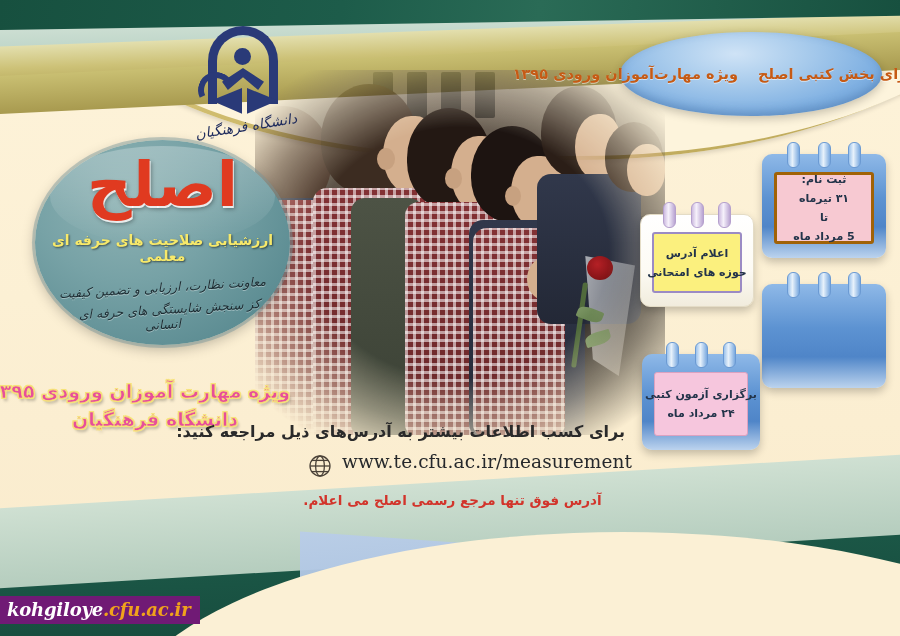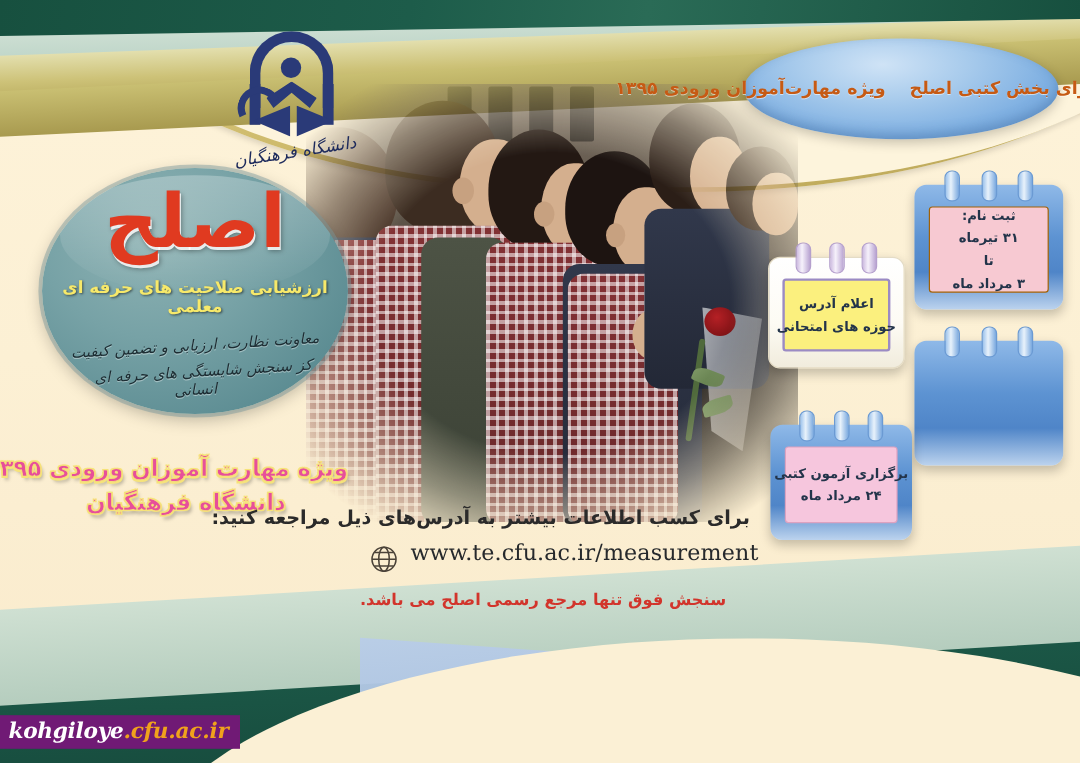--- a/index.html
+++ b/index.html
@@ -324,21 +324,21 @@
   .cal-line { font-size: 11px; font-weight: 700; color:#23344a; white-space:nowrap; text-align:center; }
 
   
   .frame-blue .cal-body { background: linear-gradient(180deg,#8fb9e8 0%, #5d93d2 42%, #4f85c8 70%, #bcd3ee 100%); }
   .frame-blue .ring { background: linear-gradient(90deg,#9dc3ec 0%, #e8f2fb 40%, #7aa9df 100%); border:1px solid #6b9ad3; box-sizing:border-box; }
   
   .frame-white .cal-body { background: linear-gradient(180deg,#ffffff 0%, #fdfbf4 60%, #f1ecdd 100%); border:1px solid #e4dcc6; box-sizing:border-box; }
   .frame-white .ring { background: linear-gradient(90deg,#cdbbe0 0%, #f6f1fb 40%, #b9a4d2 100%); border:1px solid #b5a0cd; box-sizing:border-box; }
 
   
-  .pad-pink    { background:#f7c9d2; border:1px solid #a16207; }
+  .pad-pink    { background:#f7c9d2; border:3px solid #a16207; }
   .pad-green   { background:#dbe89a; border:1px solid #b9c96f; }
   .pad-salmon  { background:#f2bfa5; border:1px solid #d79a7b; }
   .pad-yellow  { background:#fbf07e; border:2px solid #9b8bc4; }
   .pad-pink2   { background:#f6c6dd; border:1px solid #dca2c0; }
 
   
   .pink-head {
     position:absolute; left: 20px; top: 378px; width: 270px;
     text-align:center;
   }
@@ -491,21 +491,21 @@
     <div class="cal-body"></div>
     <div class="cal-rings">
       <div class="ring"></div>
       <div class="ring"></div>
       <div class="ring"></div>
     </div>
     <div class="cal-pad pad-pink">
       <div class="cal-line">ثبت نام:</div>
       <div class="cal-line">۳۱ تیرماه</div>
       <div class="cal-line">تا</div>
-      <div class="cal-line">۳ مرداد ماه</div>
+      <div class="cal-line">5 مرداد ماه</div>
     </div>
   </div>
 
   <div class="cal frame-white" style="left:640px; top:202px; width:114px; height:105px;">
     <div class="cal-body"></div>
     <div class="cal-rings">
       <div class="ring"></div>
       <div class="ring"></div>
       <div class="ring"></div>
     </div>
@@ -552,20 +552,20 @@
           <ellipse cx="12" cy="12" rx="4.4" ry="10"></ellipse>
           <line x1="2" y1="12" x2="22" y2="12"></line>
           <line x1="4" y1="6.4" x2="20" y2="6.4"></line>
           <line x1="4" y1="17.6" x2="20" y2="17.6"></line>
         </svg>
       </span>
       <span class="url-lines">
         <span class="url">www.te.cfu.ac.ir/measurement</span>
       </span>
     </div>
-    <div class="contact-note">سنجش فوق تنها مرجع رسمی اصلح می باشد.</div>
+    <div class="contact-note">آدرس فوق تنها مرجع رسمی اصلح می اعلام.</div>
   </div>
 
   <div class="watermark">
     <span class="wm-a">kohgiloye</span><span class="wm-b">.cfu.ac.ir</span>
   </div>
 
 </div>
 
 </body></html>

